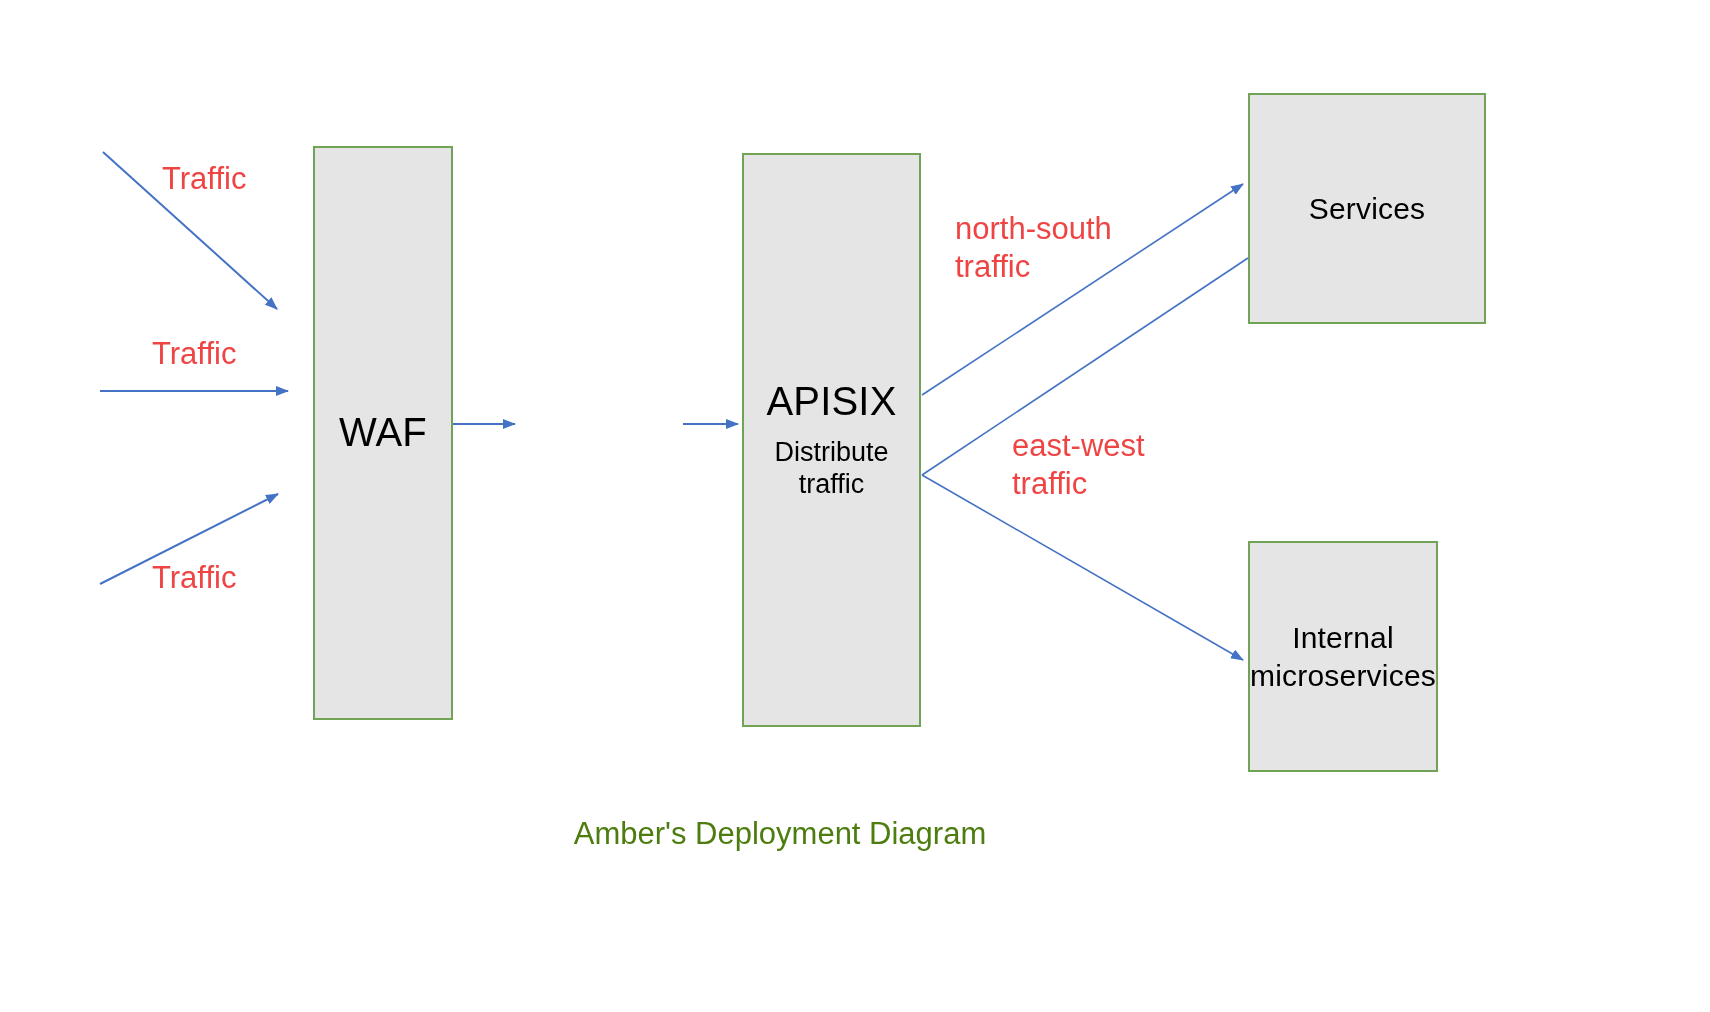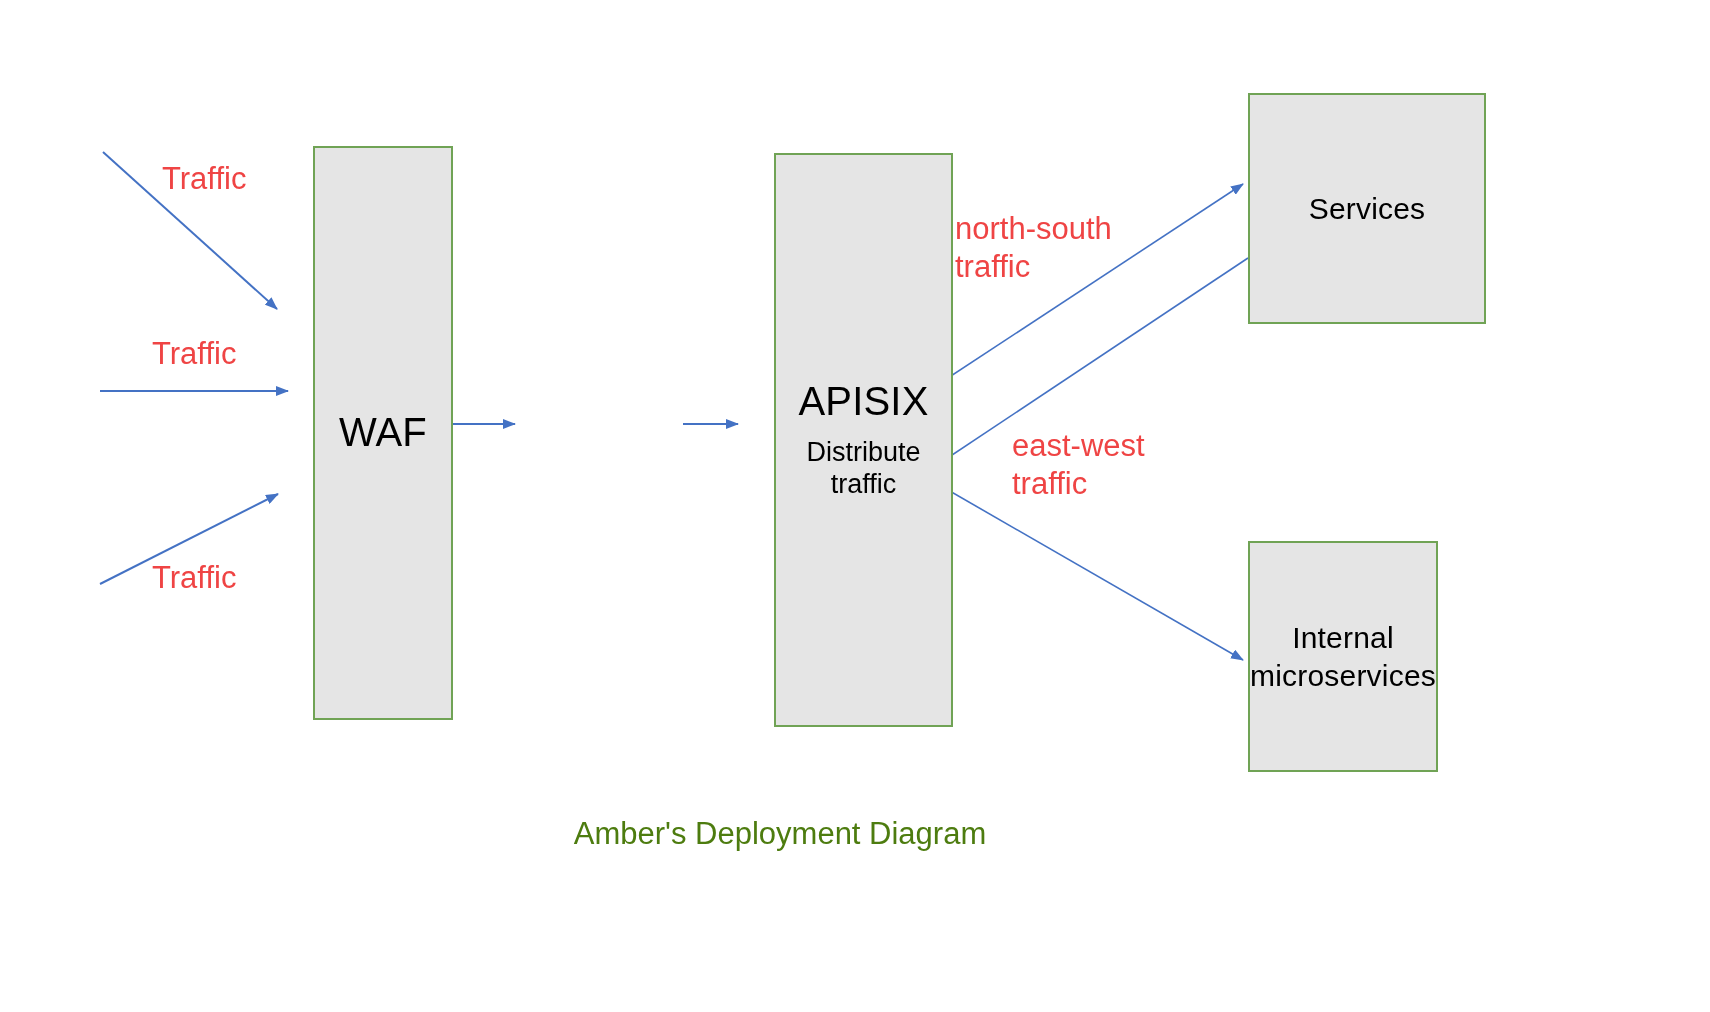--- a/index.html
+++ b/index.html
@@ -55,21 +55,21 @@
   }
   .node.plain .title {
     font-size: 30px;
     line-height: 1.25;
     white-space: normal;
   }
 
   
   #node-waf   { left: 313px; top: 146px; width: 140px; height: 574px; }
   #node-lb    { left: 519px; top: 153px; width: 160px; height: 574px; }
-  #node-apisix{ left: 742px; top: 153px; width: 179px; height: 574px; margin-left: 32px; }
+  #node-apisix{ left: 742px; top: 153px; width: 179px; height: 574px; }
 
   
   #node-services { left: 1248px; top: 93px;  width: 238px; height: 231px; }
   #node-internal { left: 1248px; top: 541px; width: 190px; height: 231px; }
 
   
   .edge-label {
     position: absolute;
     font-size: 31px;
     line-height: 1.22;

